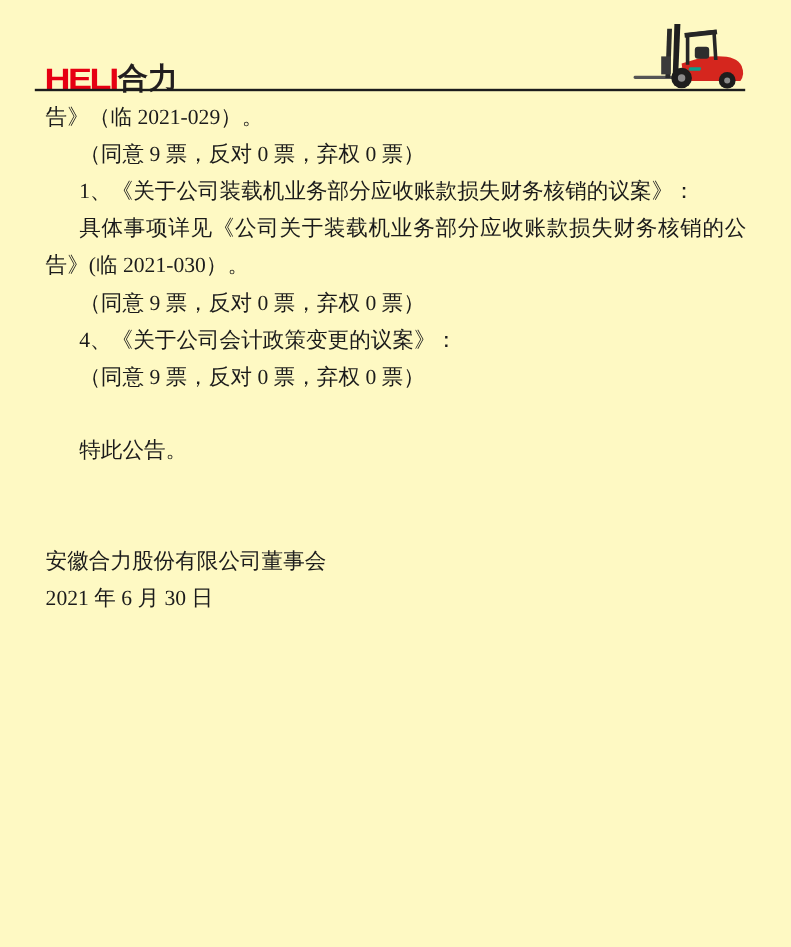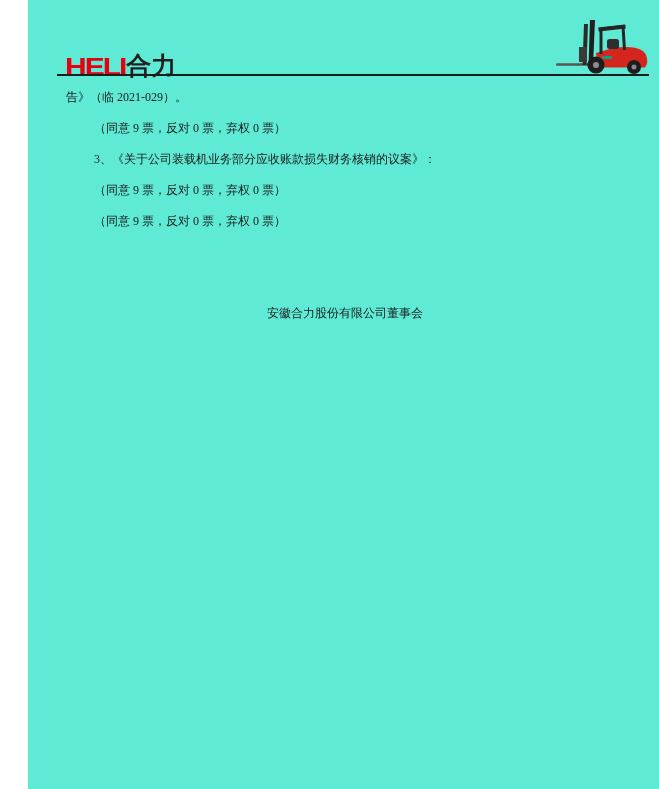--- a/index.html
+++ b/index.html
@@ -2,44 +2,44 @@
 <html><head>
 <meta charset="utf-8">
 <style>
   html,body{margin:0;padding:0;}
   body{
     width:659px;height:789px;
     background:#ffffff;
     font-family:"Liberation Serif","DejaVu Serif",serif;
     position:relative;
   }
-  .page{position:absolute;inset:0;background:#5eead4;overflow:hidden;margin-left:28px;}
+  .page{position:absolute;inset:0;background:#fef9c3;overflow:hidden;}
 
   
   .hdr{position:absolute;left:0;top:0;width:659px;height:80px;}
   .logo{
     position:absolute;left:37px;top:49px;line-height:1;white-space:nowrap;
     font-family:"Liberation Sans","DejaVu Sans",sans-serif;font-weight:bold;
   }
   .logo-latin{font-size:30px;font-weight:800;letter-spacing:-2px;display:inline-block;transform:scaleY(0.82);transform-origin:bottom;}
   .logo-cjk{font-size:25px;font-weight:900;display:inline-block;margin-left:1px;transform:scaleY(0.98);transform-origin:bottom;}
   .rule{position:absolute;left:29px;top:74px;width:592px;height:2px;background:#1c1c1c;}
   .forklift{position:absolute;left:527px;top:20px;width:96px;height:54px;}
 
   
   main{
     position:absolute;left:38px;top:82px;width:584px;
-    font-size:12px;line-height:31px;color:#1b1b1b;
+    font-size:18px;line-height:31px;color:#1b1b1b;
     text-align:justify;
     font-family:Liberation Serif, serif;
   }
   main p{margin:0;text-indent:28px;}
   main p.no-indent{text-indent:0;}
   main p.closing{margin-top:30px;}
-  main p.sig{text-indent:0;text-align:center;}
+  main p.sig{text-indent:0;text-align:left;}
   main p.sig-company{margin-top:61px;padding-right:26px;}
   main p.sig-date{padding-right:1px;}
 </style>
 </head>
 <body>
 
 <div class="page">
 
   <div class="hdr">
     <div class="logo">
@@ -70,19 +70,23 @@
       <circle cx="79" cy="47" r="7" fill="#1d1d1d"></circle>
       <circle cx="79" cy="47" r="2.5" fill="#8a8a8a"></circle>
     </svg>
 
     <div class="rule" style="background: rgb(28, 28, 28);"></div>
   </div>
 
   <main>
     <p class="no-indent">告》（临 2021-029）。</p>
     <p>（同意 9 票，反对 0 票，弃权 0 票）</p>
-    <p>3、《关于公司装载机业务部分应收账款损失财务核销的议案》：</p>
+    <p>1、《关于公司装载机业务部分应收账款损失财务核销的议案》：</p>
+    <p>具体事项详见《公司关于装载机业务部分应收账款损失财务核销的公告》(临 2021-030）。</p>
     <p>（同意 9 票，反对 0 票，弃权 0 票）</p>
+    <p>4、《关于公司会计政策变更的议案》：</p>
     <p>（同意 9 票，反对 0 票，弃权 0 票）</p>
+    <p class="closing">特此公告。</p>
     <p class="sig sig-company">安徽合力股份有限公司董事会</p>
+    <p class="sig sig-date">2021 年 6 月 30 日</p>
   </main>
 
 </div>
 
 </body></html>

